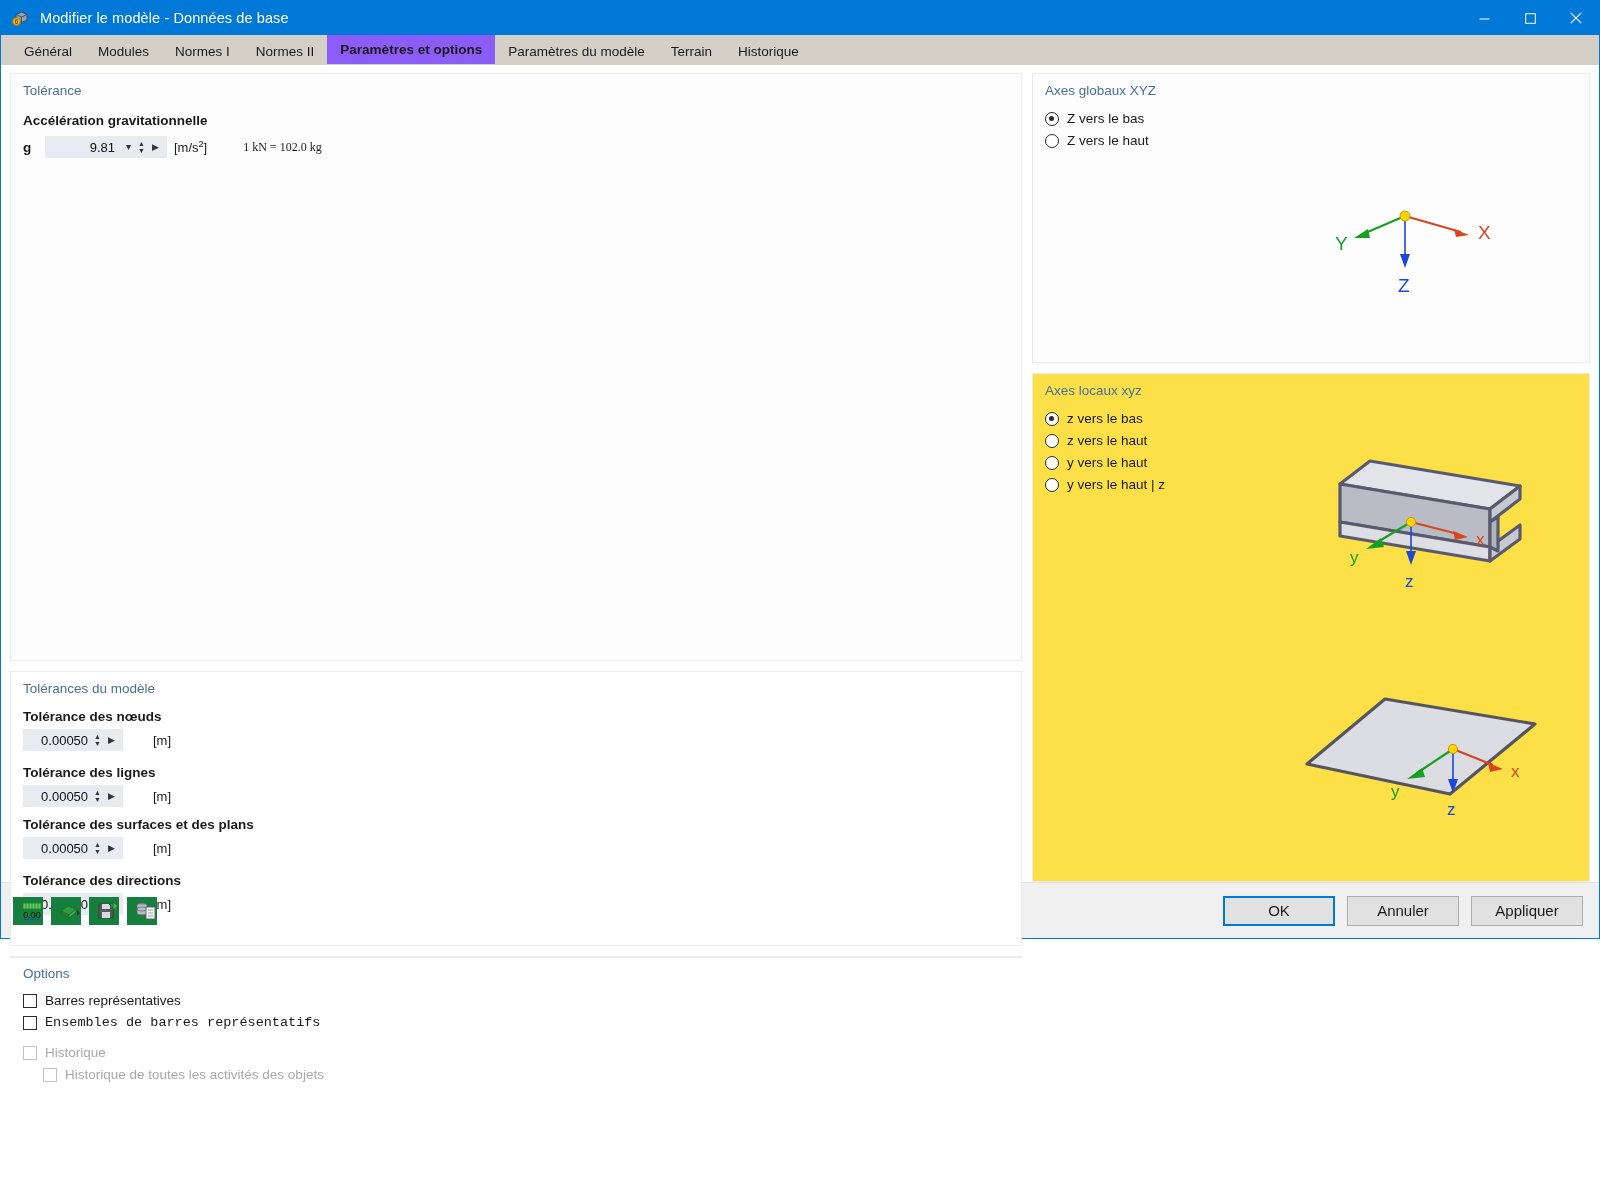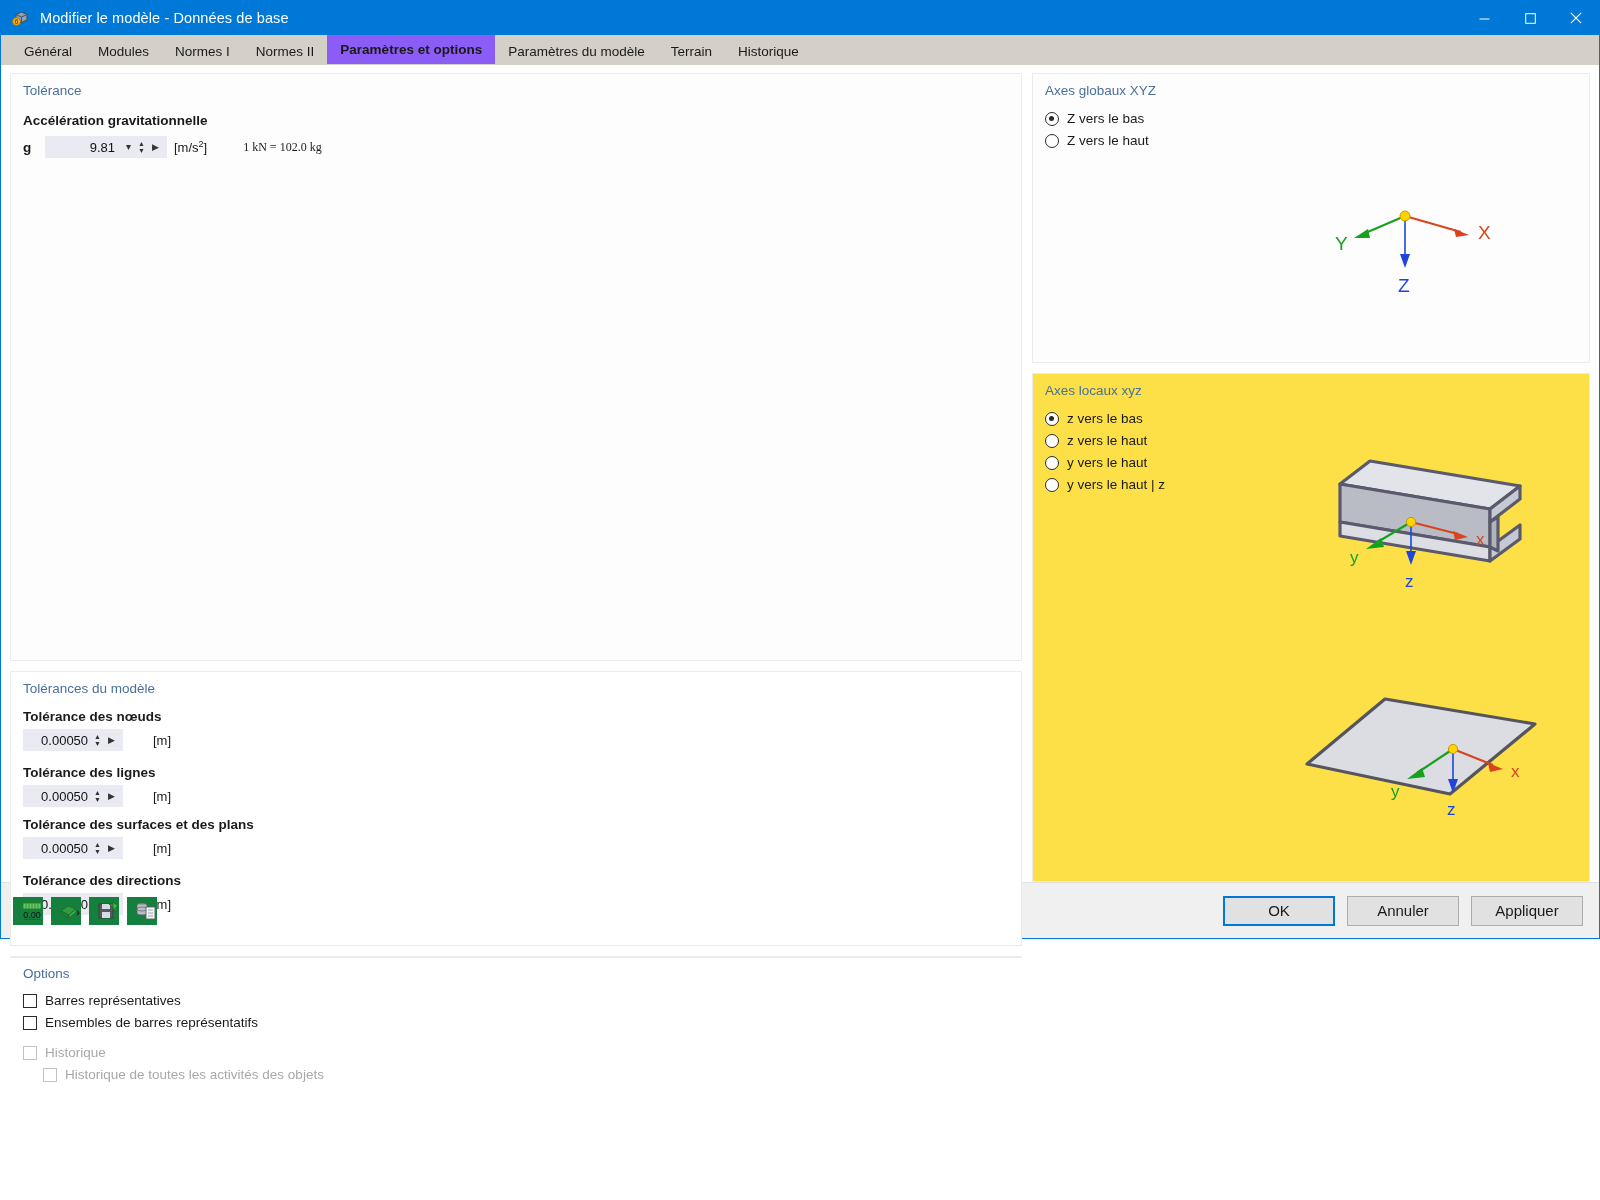--- a/index.html
+++ b/index.html
@@ -335,21 +335,21 @@
       </div>
 
       <div class="panel" id="panel-opt">
         <div class="panel-title">Options</div>
 
         <div class="cb-row" style="margin-top:12px;">
           <span class="cbox"></span>
           <span class="cb-label">Barres représentatives</span>
         </div>
 
-        <div class="cb-row" style="margin-top:7px;">
+        <div class="cb-row" style="margin-top:7px;font-family:Liberation Mono, monospace;">
           <span class="cbox"></span>
           <span class="cb-label">Ensembles de barres représentatifs</span>
         </div>
 
         <div class="cb-row" style="margin-top:15px;">
           <span class="cbox dis"></span>
           <span class="cb-label dis">Historique</span>
         </div>
 
         <div class="cb-row" style="margin-top:7px;padding-left:32px;">

